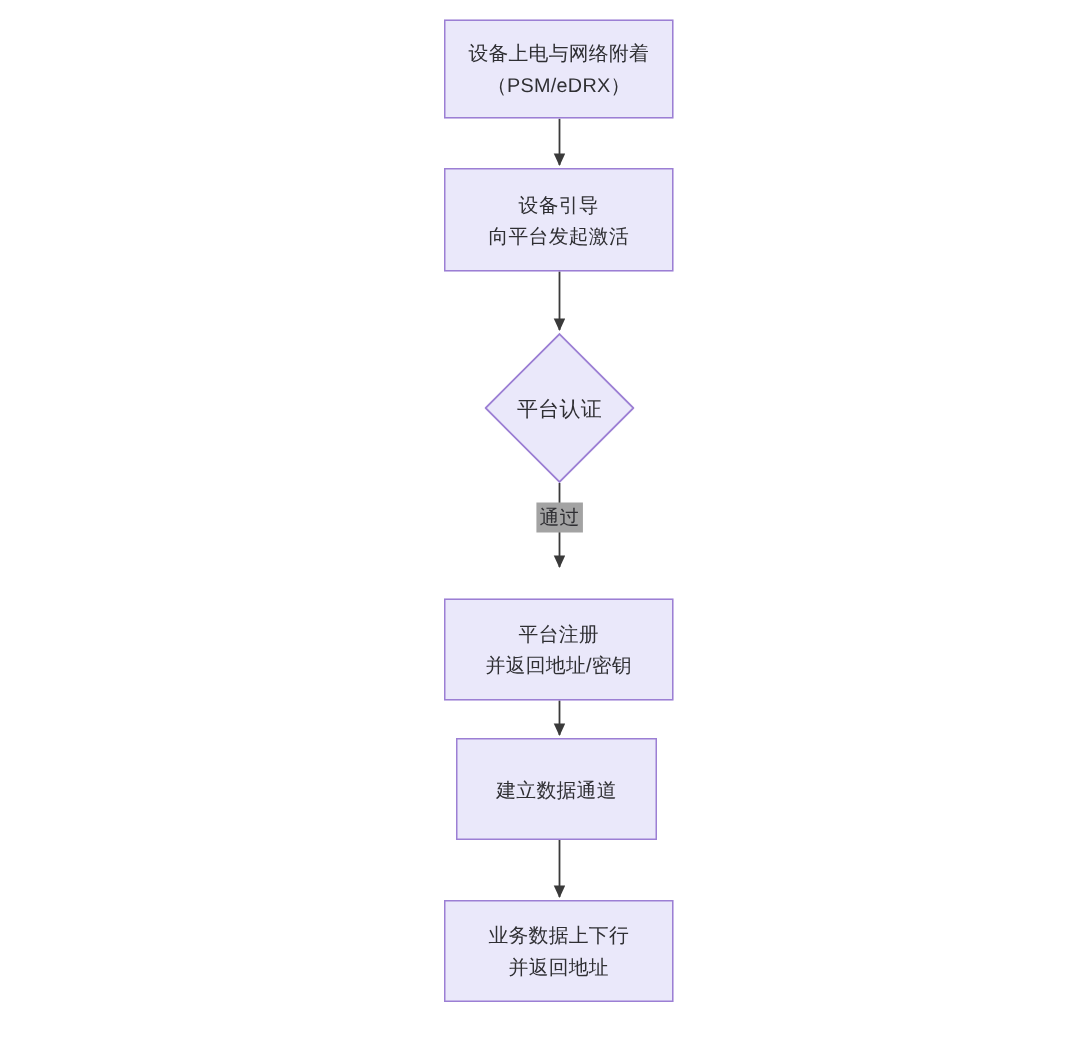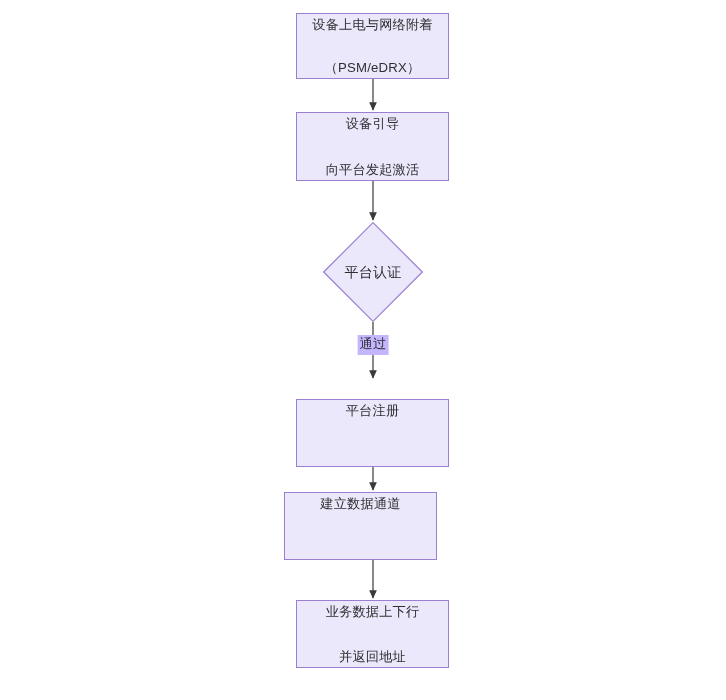--- a/index.html
+++ b/index.html
@@ -20,21 +20,21 @@
     top: 0;
     width: 726px;
     height: 700px;
   }
   .node {
     position: absolute;
     box-sizing: border-box;
     display: flex;
     flex-direction: column;
     align-items: center;
-    justify-content: space-between;
+    justify-content: center;
     background: #eae8fa;
     border: 1px solid #9c7fd4;
     color: #2f2f33;
     font-size: 13.2px;
     line-height: 21px;
     letter-spacing: 0.2px;
     text-align: center;
     white-space: nowrap;
   }
   .node .line {
@@ -62,29 +62,28 @@
     align-items: center;
     justify-content: center;
     color: #2f2f33;
     font-size: 14px;
     line-height: 20px;
     letter-spacing: 0.2px;
     white-space: nowrap;
   }
   .edge-label {
     position: absolute;
-    background: #c4b5fd;
+    background: #a3a3a3;
     color: #2f2f33;
     font-size: 13.2px;
     line-height: 18px;
     letter-spacing: 0.2px;
     padding: 1px 2px;
     white-space: nowrap;
     transform: translateX(-50%);
-    font-family: Liberation Mono, monospace;
   }
 </style>
 </head>
 <body>
 
 <svg id="flow-canvas" xmlns="http://www.w3.org/2000/svg">
   <defs>
     <marker id="arrowhead" markerWidth="9" markerHeight="9" refX="6.4" refY="3.2" orient="auto" markerUnits="strokeWidth">
       <path d="M0,0 L7,3.2 L0,6.4 z" fill="#3a3a3a"></path>
     </marker>
@@ -111,22 +110,23 @@
   <svg class="diamond-shape" viewBox="0 0 100 100" xmlns="http://www.w3.org/2000/svg">
     <polygon points="50,0.7 99.3,50 50,99.3 0.7,50" fill="#eae8fa" stroke="#9c7fd4" stroke-width="1.2"></polygon>
   </svg>
   <div class="diamond-label">平台认证</div>
 </div>
 
 <div class="edge-label" style="left:373px; top:335px;">通过</div>
 
 <div class="node" style="left:296px; top:399px; width:153px; height:68px;">
   <span class="line">平台注册</span>
+  <span class="line">并返回地址/密钥</span>
 </div>
 
-<div class="node" style="left:284px; top:492px; width:153px; height:68px;">
+<div class="node" style="left:304px; top:492px; width:134px; height:68px;">
   <span class="line">建立数据通道</span>
 </div>
 
 <div class="node" style="left:296px; top:600px; width:153px; height:68px;">
   <span class="line">业务数据上下行</span>
   <span class="line">并返回地址</span>
 </div>
 
 </body></html>

